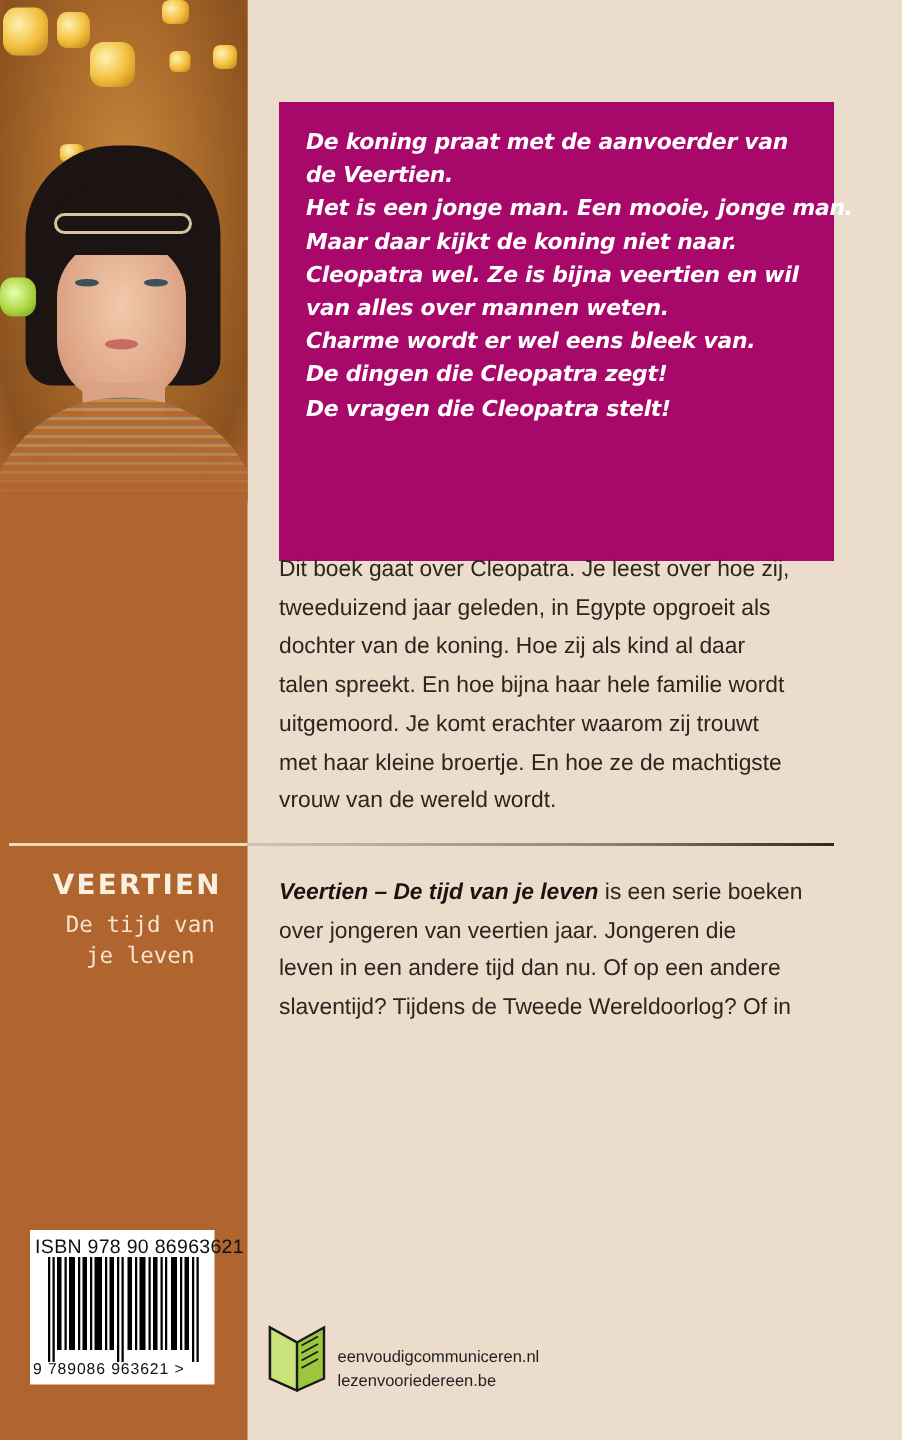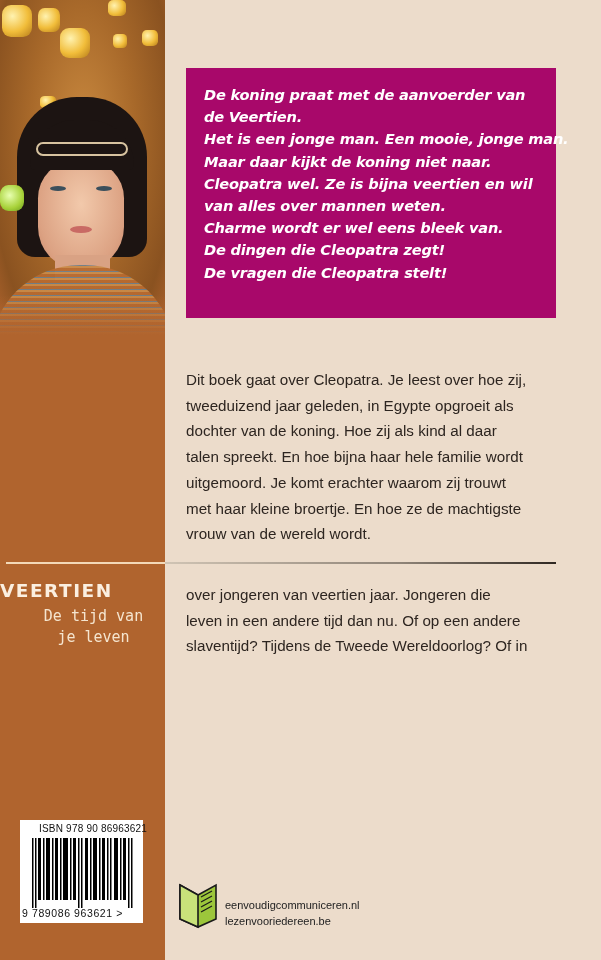--- a/index.html
+++ b/index.html
@@ -13,37 +13,37 @@
   .portrait .face { position:absolute; left:38px; top:160px; width:86px; height:110px; background:radial-gradient(ellipse at 50% 40%, #f2c9ab, #dca283 70%, #c9876a); border-radius:40px 40px 45px 45px; }
   .portrait .bangs { position:absolute; left:30px; top:120px; width:104px; height:50px; background:#1c1412; border-radius:50px 50px 6px 6px; }
   .portrait .tiara { position:absolute; left:36px; top:142px; width:92px; height:14px; border:2px solid #d7c3a0; border-radius:10px; box-sizing:border-box; }
   .portrait .eye { position:absolute; top:186px; width:16px; height:5px; background:#3b4f5c; border-radius:50%; }
   .portrait .lips { position:absolute; left:70px; top:226px; width:22px; height:7px; background:#c96a64; border-radius:50%; }
   .portrait .neck { position:absolute; left:55px; top:255px; width:55px; height:25px; background:#d9a284; }
   .portrait .collar { position:absolute; left:-10px; top:265px; width:185px; height:90px; border-radius:90px 90px 0 0;
     background: repeating-linear-gradient(0deg, #b86a2f 0 3px, #c98a48 3px 5px, #6f7f8a 5px 6px); opacity:.95; }
   .portrait .fade { position:absolute; left:0; bottom:0; width:165px; height:40px; background:linear-gradient(to bottom, rgba(176,100,46,0), #b0642e); }
 
-  .quote-box { position:absolute; left:186px; top:68px; width:370px; height:250px; background:#a8086a; box-sizing:border-box; padding:16px 16px 12px 18px; }
+  .quote-box { position:absolute; left:186px; top:68px; width:370px; height:306px; background:#a8086a; box-sizing:border-box; padding:16px 16px 12px 18px; }
   .quote-line { color:#ffffff; font-family:"DejaVu Sans", sans-serif; font-style:italic; font-weight:bold; font-size:14.6px; line-height:22.2px; white-space:nowrap; letter-spacing:-0.2px; }
 
   .desc { position:absolute; left:186px; top:367px; width:372px; color:#2d2520; font-family:"Liberation Sans", sans-serif; font-size:15.2px; line-height:25.7px; }
   .desc-line { white-space:nowrap; display:block; }
 
   .divider-left { position:absolute; left:6px; top:562px; width:159px; height:2px; background:#f3d9b8; }
   .divider-right { position:absolute; left:165px; top:562px; width:391px; height:2px; background:linear-gradient(to right, #d0c4b4, #8f8478 60%, #2f2822); }
 
-  .series-title { position:absolute; left:0; top:580px; width:183px; color:#fbefe0; font-family:"DejaVu Sans", sans-serif; font-weight:bold; font-size:18.5px; letter-spacing:1.5px; }
+  .series-title { position:absolute; left:0; top:580px; width:183px; text-align:center; color:#fbefe0; font-family:"DejaVu Sans", sans-serif; font-weight:bold; font-size:18.5px; letter-spacing:1.5px; }
   .series-sub { position:absolute; left:0; top:606px; width:165px; text-align:center; color:#f5e5cf; font-family:"DejaVu Sans Mono", monospace; font-size:15px; line-height:21px;margin-left:11px; }
 
   .series-text { position:absolute; left:186px; top:582px; width:372px; color:#2d2520; font-family:"Liberation Sans", sans-serif; font-size:15.2px; line-height:25.7px; }
   .series-text .bold-title { font-weight:bold; font-style:italic; color:#1a1410; }
 
   .barcode-box { position:absolute; left:20px; top:820px; width:123px; height:103px; background:#ffffff; }
-  .isbn-top { position:absolute; left:0; top:3px; width:146px; text-align:center; font-family:"Liberation Sans", sans-serif; font-size:10px; color:#111; letter-spacing:0.2px; }
+  .isbn-top { position:absolute; left:0; top:3px; width:146px; text-align:center; font-family:"Liberation Sans", sans-serif; font-size:13px; color:#111; letter-spacing:0.2px; }
   .bars { position:absolute; left:12px; top:18px; width:102px; height:70px; }
   .isbn-bottom { position:absolute; left:2px; top:87px; width:120px; font-family:"Liberation Sans", sans-serif; font-size:10.5px; color:#111; white-space:nowrap; letter-spacing:0.6px; }
 
   .logo { position:absolute; left:178px; top:879px; width:40px; height:50px; }
   .logo-text { position:absolute; left:225px; top:897px; font-family:"Liberation Sans", sans-serif; font-size:11px; line-height:16px; color:#222; }
 </style>
 </head>
 <body>
 
 <div class="left-col"></div>
@@ -94,20 +94,21 @@
 <div class="divider-left"></div>
 <div class="divider-right"></div>
 
 <div class="series-title">VEERTIEN</div>
 <div class="series-sub">
   <div>De tijd van</div>
   <div>je leven</div>
 </div>
 
 <div class="series-text">
+  <span class="desc-line"><span class="bold-title">Veertien – De tijd van je leven</span><span> is een serie boeken</span></span>
   <span class="desc-line">over jongeren van veertien jaar. Jongeren die</span>
   <span class="desc-line">leven in een andere tijd dan nu. Of op een andere</span>
   <span class="desc-line">slaventijd? Tijdens de Tweede Wereldoorlog? Of in</span>
 </div>
 
 <div class="barcode-box">
   <div class="isbn-top">ISBN 978 90 86963621</div>
   <svg class="bars" viewBox="0 0 102 70" preserveAspectRatio="none">
     <g fill="#000">
       <rect x="0" y="0" width="1.5" height="70"></rect>

